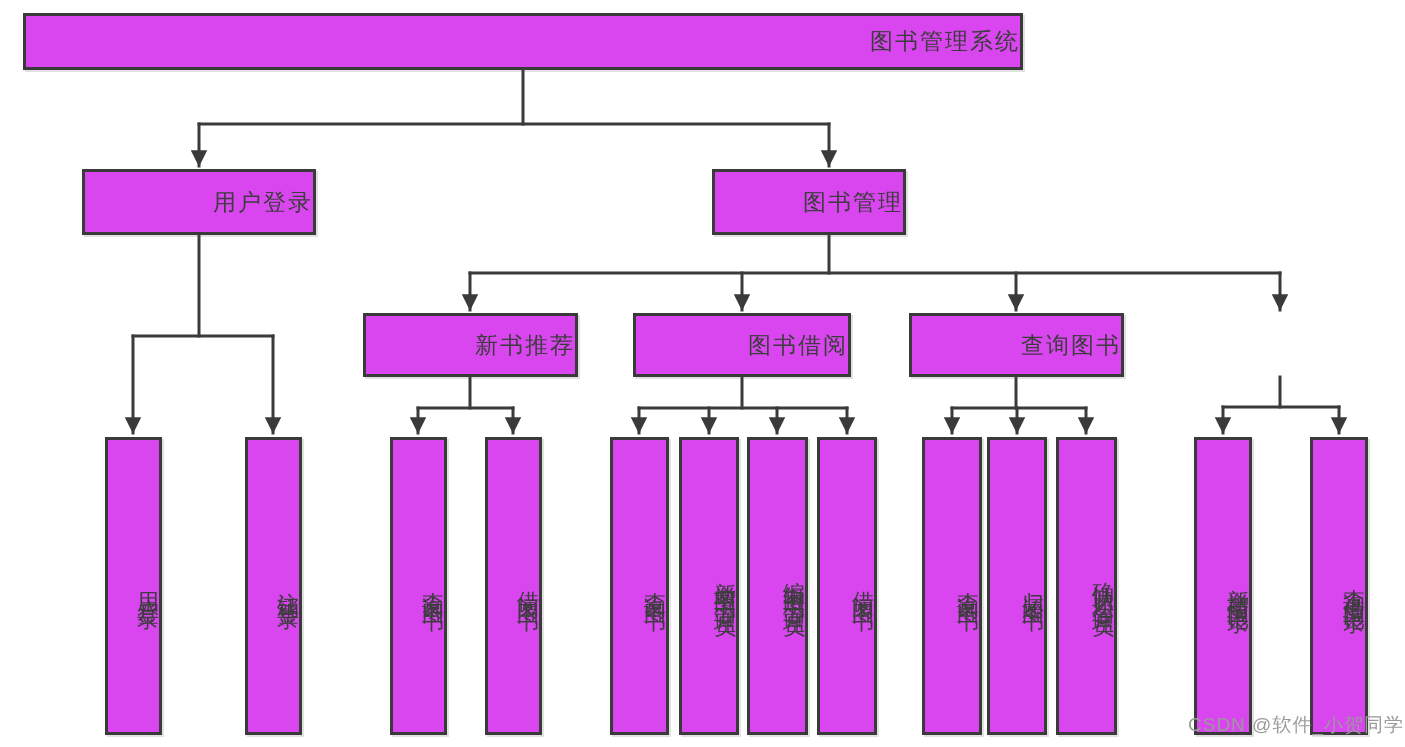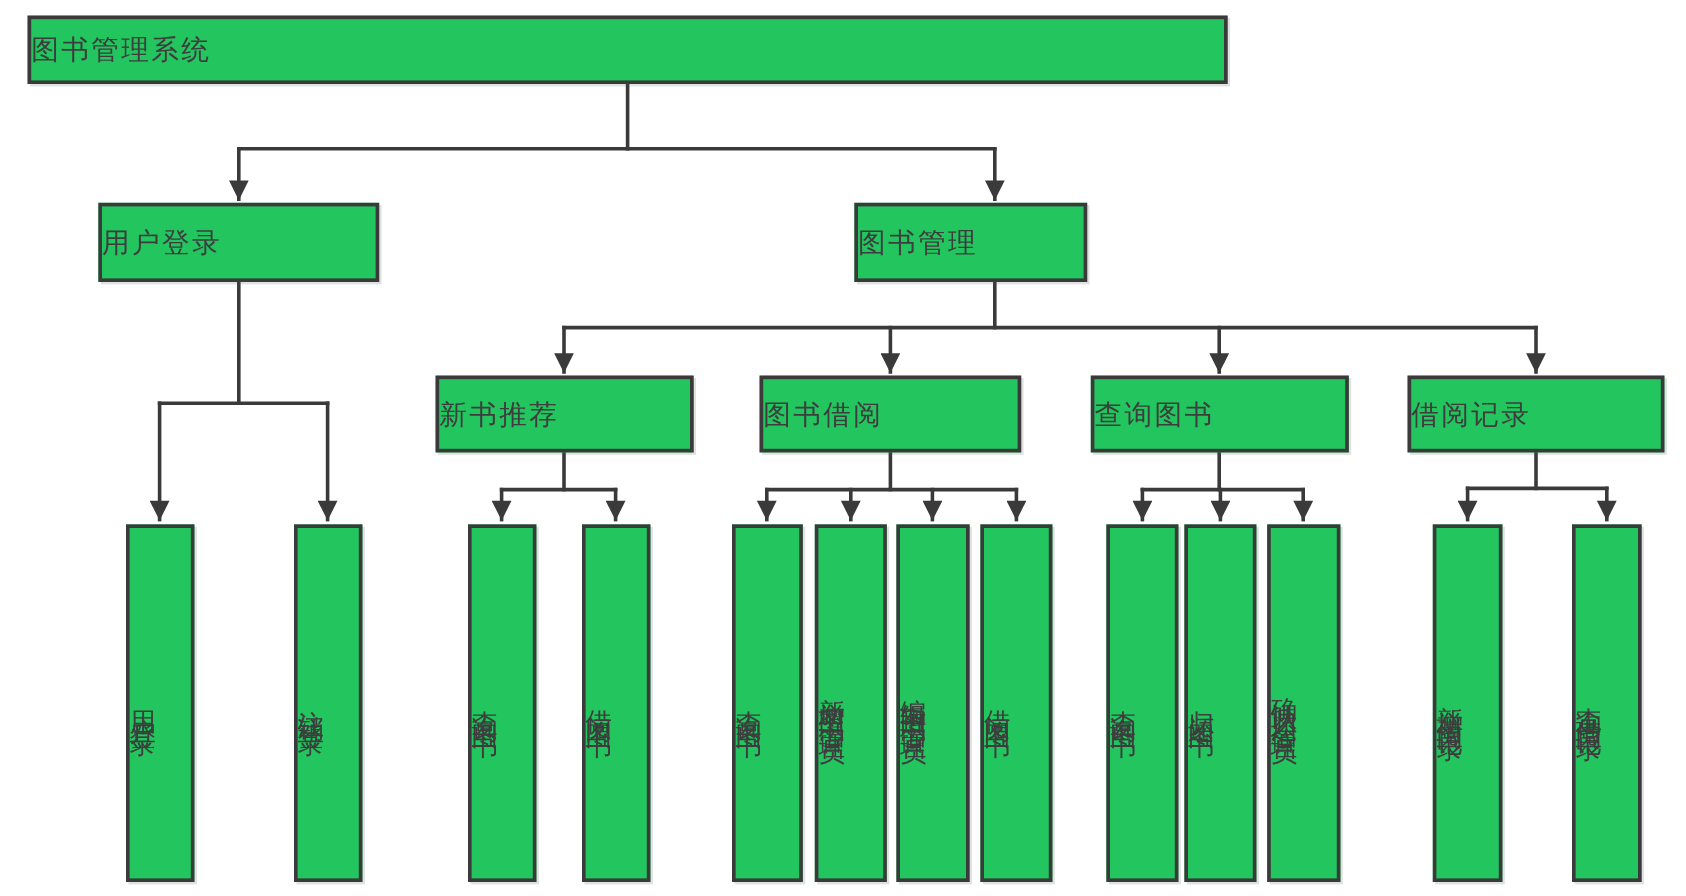--- a/index.html
+++ b/index.html
@@ -17,26 +17,26 @@
   }
   #edges {
     position: absolute;
     left: 0;
     top: 0;
     z-index: 1;
   }
   .box {
     position: absolute;
     box-sizing: border-box;
-    background: #22c55e;
+    background: #d946ef;
     border: 3px solid #3a3a3a;
     box-shadow: 2px 2px 0 rgba(90, 90, 90, 0.18);
     display: flex;
     align-items: center;
-    justify-content: flex-start;
+    justify-content: flex-end;
     z-index: 2;
     color: #3d3d3d;
   }
   .box.h span {
     font-size: 23px;
     letter-spacing: 2px;
     white-space: nowrap;
     line-height: 1;
   }
   .box.v span {
@@ -149,23 +149,20 @@
 
   <div class="box h" style="left:633px; top:313px; width:218px; height:64px">
     <span>图书借阅</span>
   </div>
   <div class="box h" style="left:363px; top:313px; width:215px; height:64px">
     <span>新书推荐</span>
   </div>
   <div class="box h" style="left:909px; top:313px; width:215px; height:64px">
     <span>查询图书</span>
   </div>
-  <div class="box h" style="left:1173px; top:313px; width:214px; height:64px">
-    <span>借阅记录</span>
-  </div>
 
   <div class="box v" style="left:105px; top:437px; width:57px; height:298px">
     <span>用户登录</span>
   </div>
   <div class="box v" style="left:245px; top:437px; width:57px; height:298px">
     <span>注销登录</span>
   </div>
 
   <div class="box v" style="left:390px; top:437px; width:57px; height:298px">
     <span>查询图书</span>
@@ -197,14 +194,15 @@
     <span>确认归还（管理员）</span>
   </div>
 
   <div class="box v long" style="left:1194px; top:437px; width:58px; height:298px">
     <span>新增借阅记录</span>
   </div>
   <div class="box v long" style="left:1310px; top:437px; width:58px; height:298px">
     <span>查询借阅记录</span>
   </div>
 
+  <div id="watermark">CSDN @软件_小贺同学</div>
 
 </div>
 
 </body></html>

